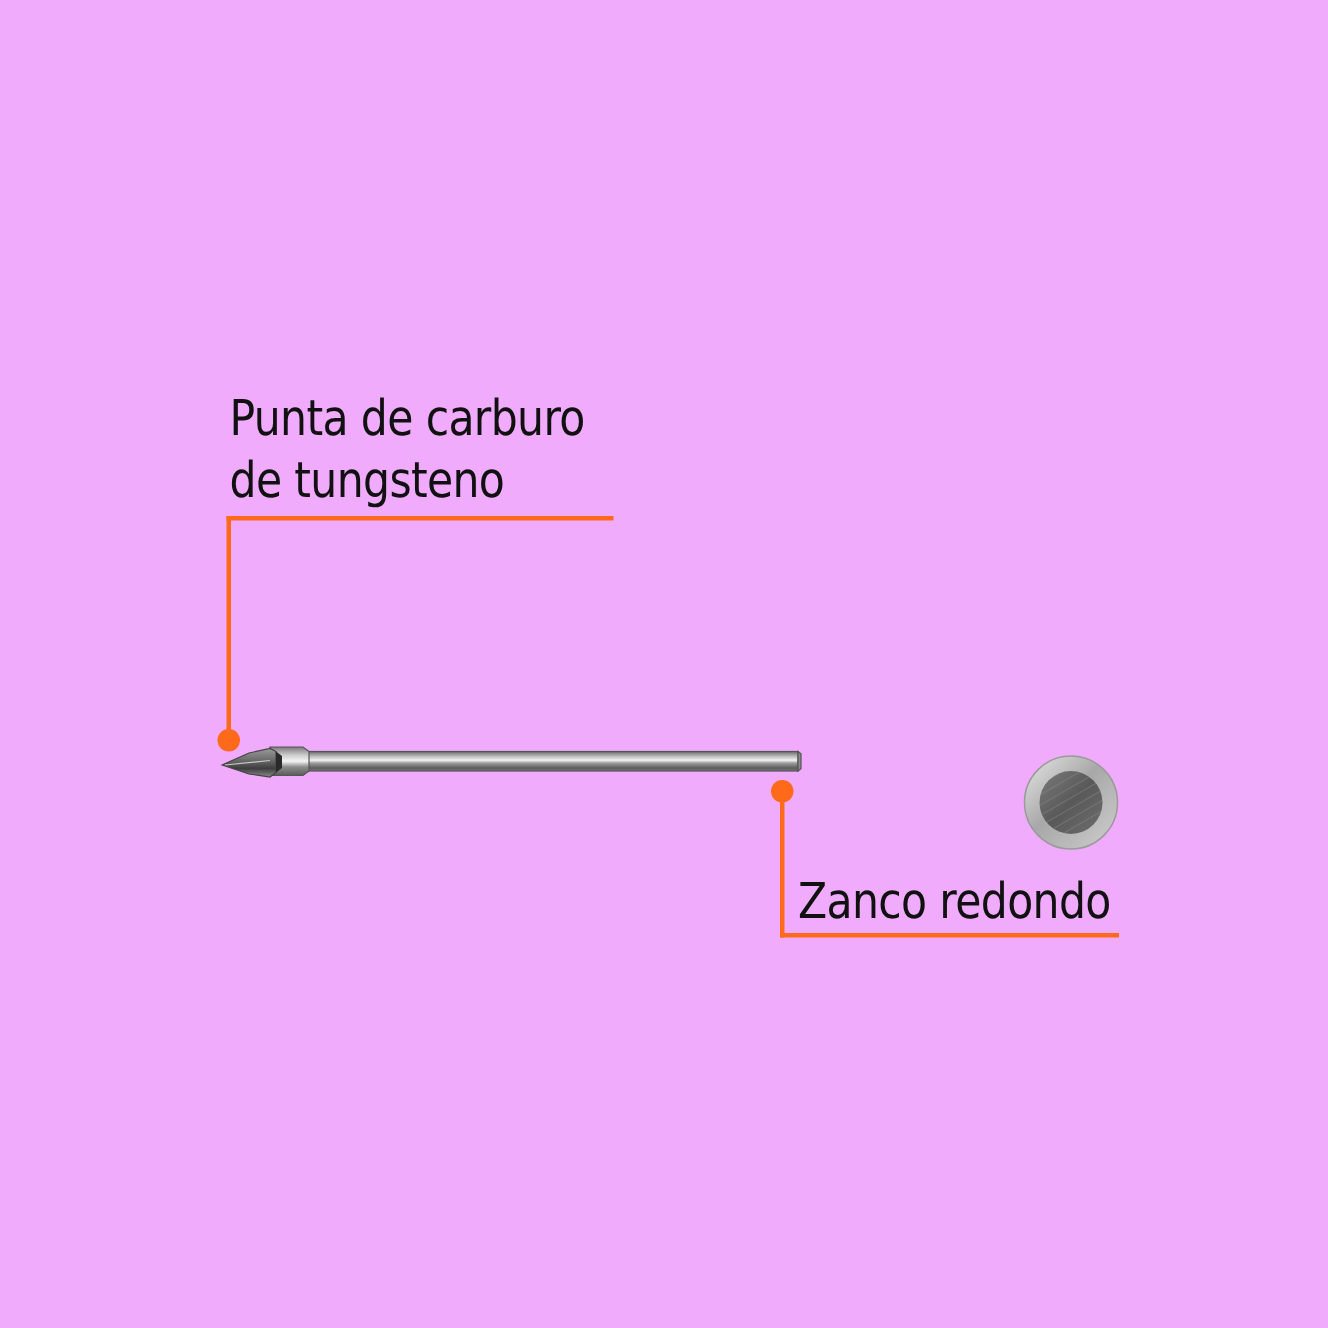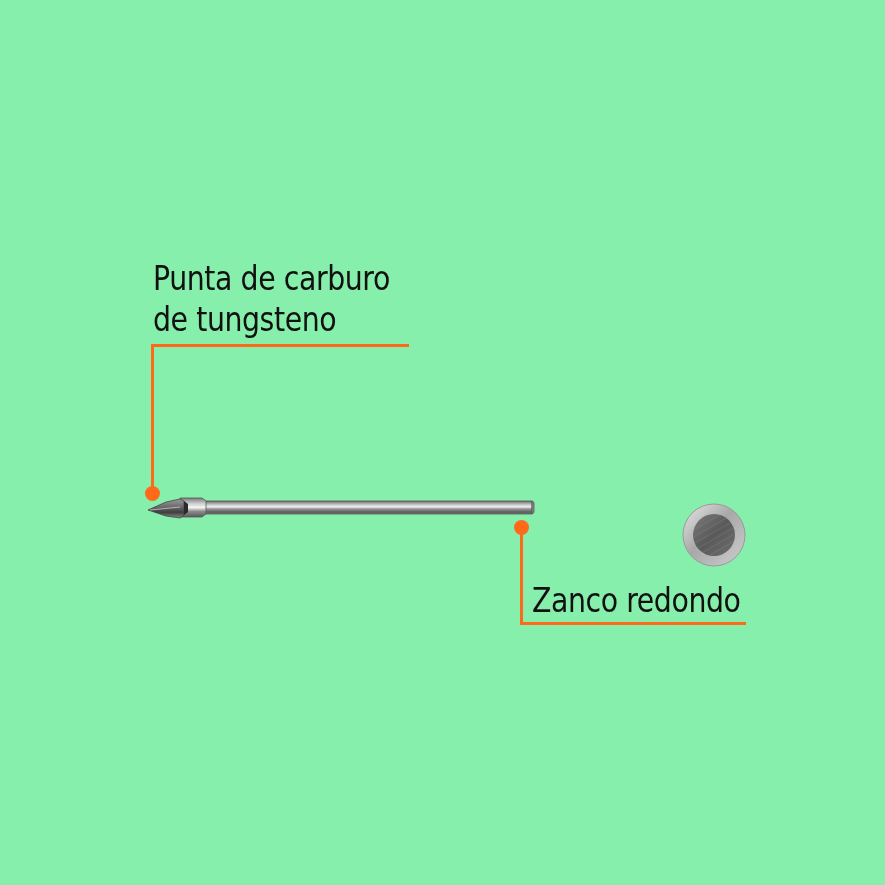--- a/index.html
+++ b/index.html
@@ -4,21 +4,21 @@
   <style>
     html, body {
       margin: 0;
       padding: 0;
       background: #ffffff;
     }
     .canvas {
       position: relative;
       width: 885px;
       height: 885px;
-      background: #86efac;
+      background: #f0abfc;
       overflow: hidden;
     }
     .label {
       position: absolute;
       font-family: "DejaVu Sans", sans-serif;
       font-size: 33px;
       line-height: 41px;
       color: #111111;
       letter-spacing: -0.5px;
       white-space: nowrap;

